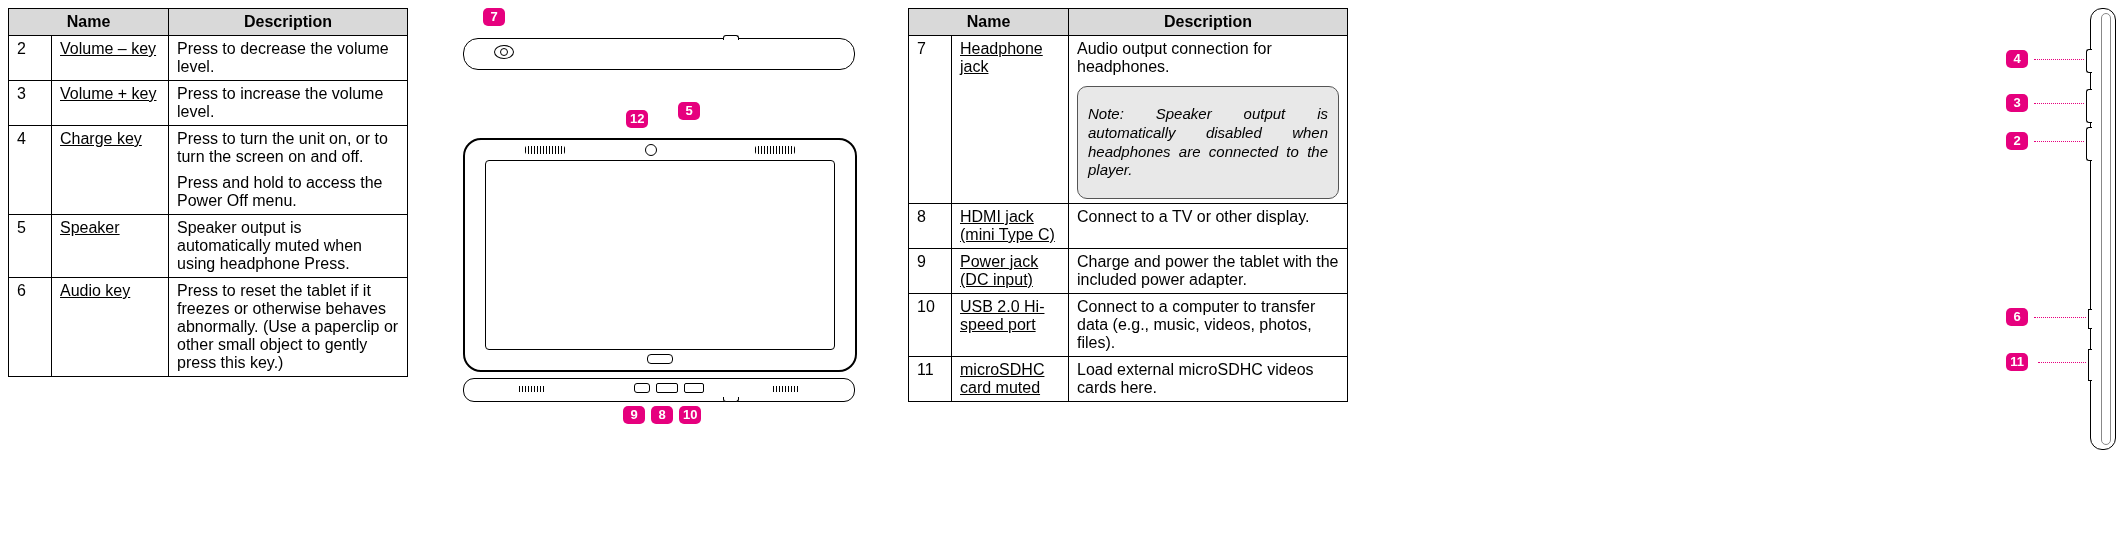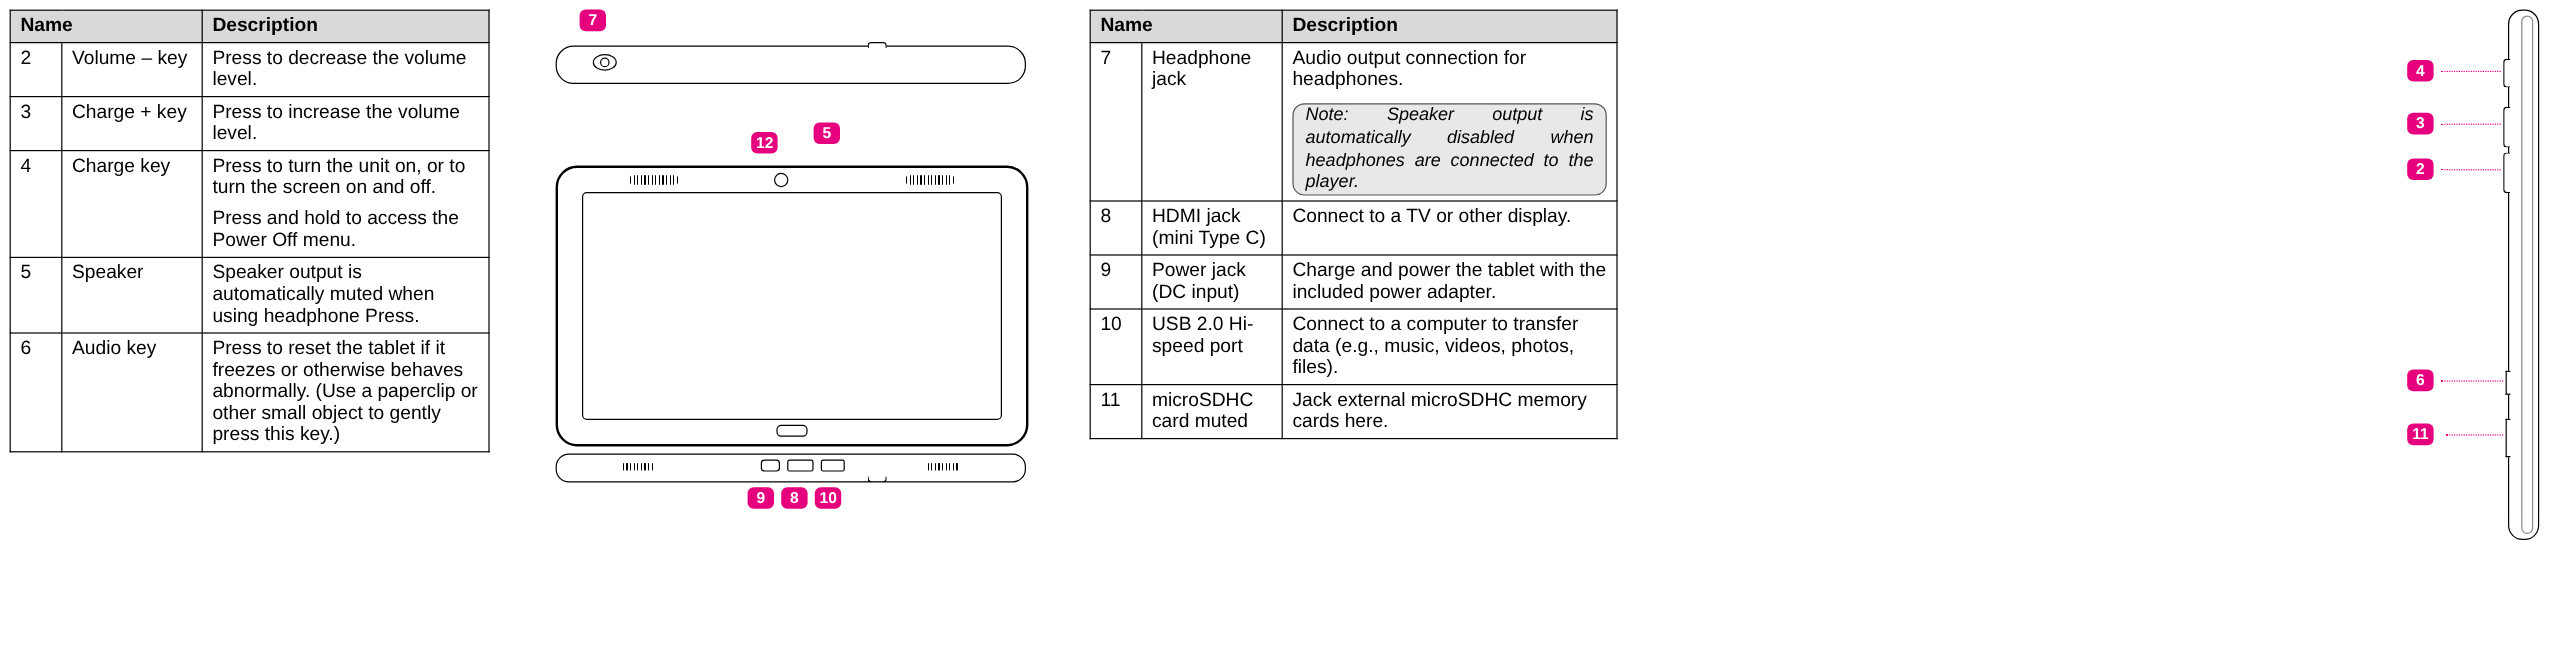--- a/index.html
+++ b/index.html
@@ -22,27 +22,28 @@
   }
   .tbl th, .tbl td {
     border: 1px solid #000;
     padding: 4px 8px;
     vertical-align: top;
     text-align: left;
   }
   .tbl th {
     background: #d9d9d9;
     font-weight: bold;
+    text-align: center;
   }
   .num-col { width: 26px; text-align: left; }
-  .name-col { width: 100px; }
+  .name-col { width: 100px; text-decoration: underline; }
   .desc-col { }
   .note {
     margin-top: 10px;
-    padding: 0 10px;
+    padding: 18px 10px;
     border: 1px solid #555;
     border-radius: 10px;
     font-style: italic;
     background: #e8e8e8;
     text-align: justify;
     font-size: 15px;
     line-height: 1.25;
   }
   .callout {
     display: inline-flex;
@@ -184,21 +185,21 @@
       </tr>
     </thead>
     <tbody>
       <tr>
         <td class="num-col">2</td>
         <td class="name-col">Volume – key</td>
         <td class="desc-col">Press to decrease the volume level.</td>
       </tr>
       <tr>
         <td class="num-col">3</td>
-        <td class="name-col">Charge + key</td>
+        <td class="name-col">Volume + key</td>
         <td class="desc-col">Press to increase the volume level.</td>
       </tr>
       <tr>
         <td class="num-col">4</td>
         <td class="name-col">Charge key</td>
         <td class="desc-col">
           <div>Press to turn the unit on, or to turn the screen on and off.</div>
           <div style="margin-top:8px">Press and hold to access the Power Off menu.</div>
         </td>
       </tr>
@@ -274,21 +275,21 @@
         <td class="desc-col">Charge and power the tablet with the included power adapter.</td>
       </tr>
       <tr>
         <td class="num-col">10</td>
         <td class="name-col">USB 2.0 Hi-speed port</td>
         <td class="desc-col">Connect to a computer to transfer data (e.g., music, videos, photos, files).</td>
       </tr>
       <tr>
         <td class="num-col">11</td>
         <td class="name-col">microSDHC card muted</td>
-        <td class="desc-col">Jack external microSDHC memory cards here.</td>
+        <td class="desc-col">Load external microSDHC videos cards here.</td>
       </tr>
     </tbody>
   </table>
 </div>
 
 <div style="flex:1 1 auto"></div>
 
 <div class="col side-diagram">
   <div class="callout" style="top:42px;left:0">4</div>
   <div class="dotline-h" style="top:51px;left:28px;width:50px"></div>

